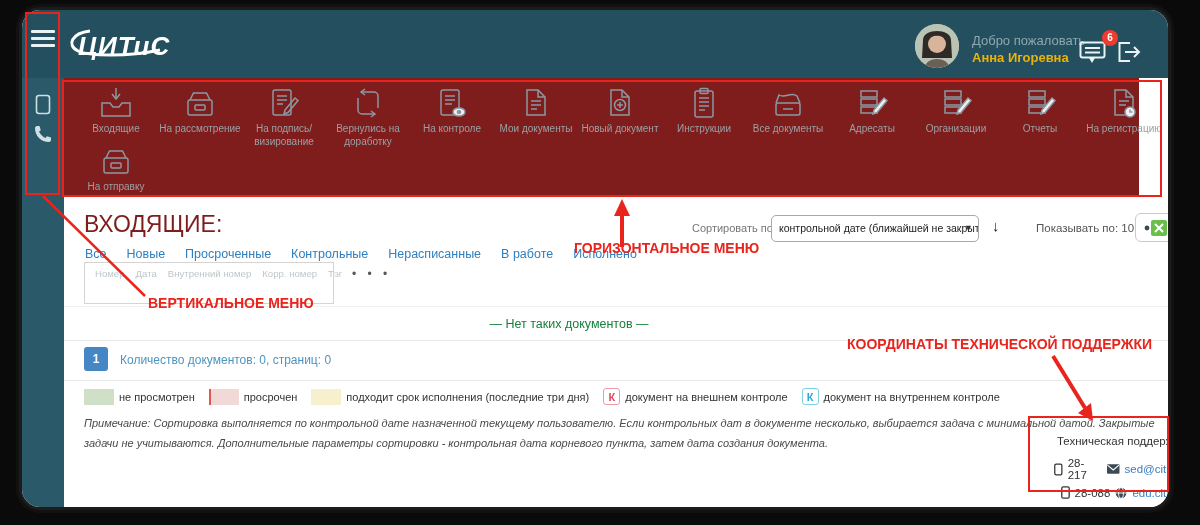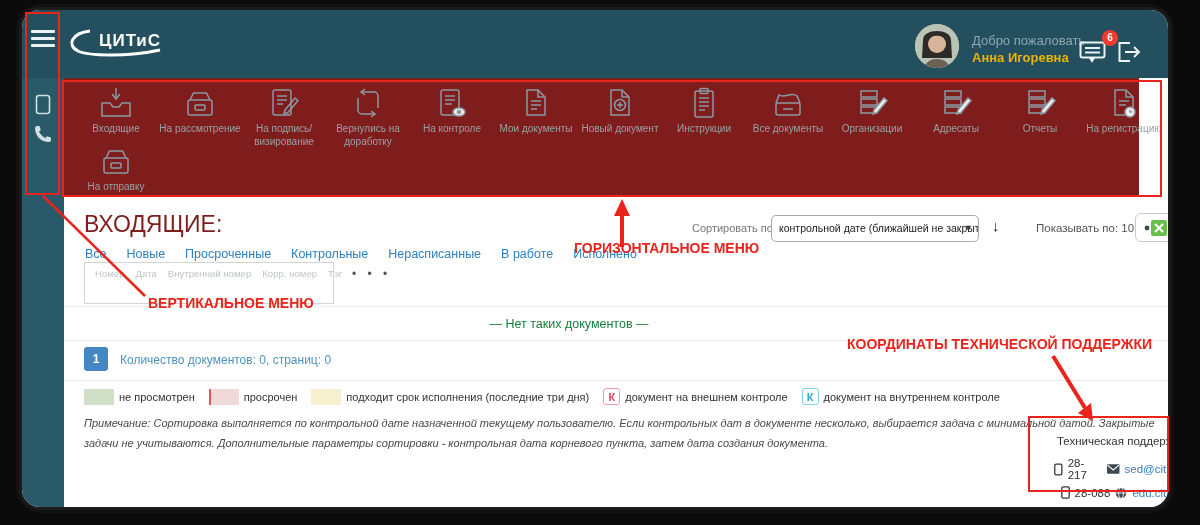--- a/index.html
+++ b/index.html
@@ -5,21 +5,21 @@
   * { margin:0; padding:0; box-sizing:border-box; }
   html,body { width:1200px; height:525px; background:#050505; font-family:"Liberation Sans", sans-serif; overflow:hidden; }
   .stage { position:relative; width:1200px; height:525px; background:#0a0a0a; }
   .window { position:absolute; left:22px; top:10px; width:1146px; height:497px; background:#ffffff; border-radius:18px; overflow:hidden; box-shadow:0 0 0 3px #1c1c1c, 0 0 0 6px #111; }
 
   
   .header { position:absolute; left:0; top:0; width:100%; height:68px; background:#234f5e; z-index:3; }
   .hamburger { position:absolute; left:9px; top:20px; width:24px; height:17px; cursor:pointer; }
   .hamburger span { display:block; height:3px; background:#e9f2f4; margin-bottom:4px; border-radius:1px; }
   .logo { position:absolute; left:46px; top:13px; width:110px; height:42px; }
-  .logo-text { position:absolute; left:31px; top:8px; color:#fff; font-size:17px; font-weight:bold; letter-spacing:1px; }
+  .logo-text { position:absolute; left:10px; top:8px; color:#fff; font-size:26px; font-weight:bold; font-style:italic; letter-spacing:1px; }
   .avatar { position:absolute; left:893px; top:14px; width:44px; height:44px; border-radius:50%; overflow:hidden; background:#c9b29b; cursor:pointer; }
   .greet1 { position:absolute; left:950px; top:23px; color:#8ea8b0; font-size:13px; }
   .greet2 { position:absolute; left:950px; top:40px; color:#eab308; font-size:13px; font-weight:bold; }
   .hicon { position:absolute; top:30px; cursor:pointer; }
   .badge { position:absolute; left:1080px; top:20px; min-width:16px; height:16px; background:#ef3b30; border-radius:8px; color:#fff; font-size:10px; font-weight:bold; text-align:center; line-height:16px; padding:0 3px; z-index:5; }
 
   
   .sidebar { position:absolute; left:0; top:68px; width:42px; height:429px; background:#2a5a69; z-index:2; }
   .side-ic { position:absolute; left:0; width:42px; text-align:center; cursor:pointer; }
 
@@ -226,30 +226,30 @@
           </svg>
           <span class="hlabel">Все документы</span>
         </div>
         <div class="hitem">
           <svg width="40" height="34" viewBox="0 0 40 34" fill="none" stroke="#8a99a3" stroke-width="1.5">
             <rect x="9" y="5" width="16" height="6"></rect>
               <rect x="9" y="13" width="16" height="6"></rect>
               <rect x="9" y="21" width="16" height="6"></rect>
             <path d="M22,24 l10,-12 l3,2.5 l-10,12 l-4,1.5 z" fill="#f0f0f0"></path>
           </svg>
-          <span class="hlabel">Организации</span>
+          <span class="hlabel">Адресаты</span>
         </div>
         <div class="hitem">
           <svg width="40" height="34" viewBox="0 0 40 34" fill="none" stroke="#8a99a3" stroke-width="1.5">
             <rect x="9" y="5" width="16" height="6"></rect>
               <rect x="9" y="13" width="16" height="6"></rect>
               <rect x="9" y="21" width="16" height="6"></rect>
             <path d="M22,24 l10,-12 l3,2.5 l-10,12 l-4,1.5 z" fill="#f0f0f0"></path>
           </svg>
-          <span class="hlabel">Адресаты</span>
+          <span class="hlabel">Организации</span>
         </div>
         <div class="hitem">
           <svg width="40" height="34" viewBox="0 0 40 34" fill="none" stroke="#8a99a3" stroke-width="1.5">
             <rect x="9" y="5" width="16" height="6"></rect>
               <rect x="9" y="13" width="16" height="6"></rect>
               <rect x="9" y="21" width="16" height="6"></rect>
             <path d="M22,24 l10,-12 l3,2.5 l-10,12 l-4,1.5 z" fill="#f0f0f0"></path>
           </svg>
           <span class="hlabel">Отчеты</span>
         </div>

